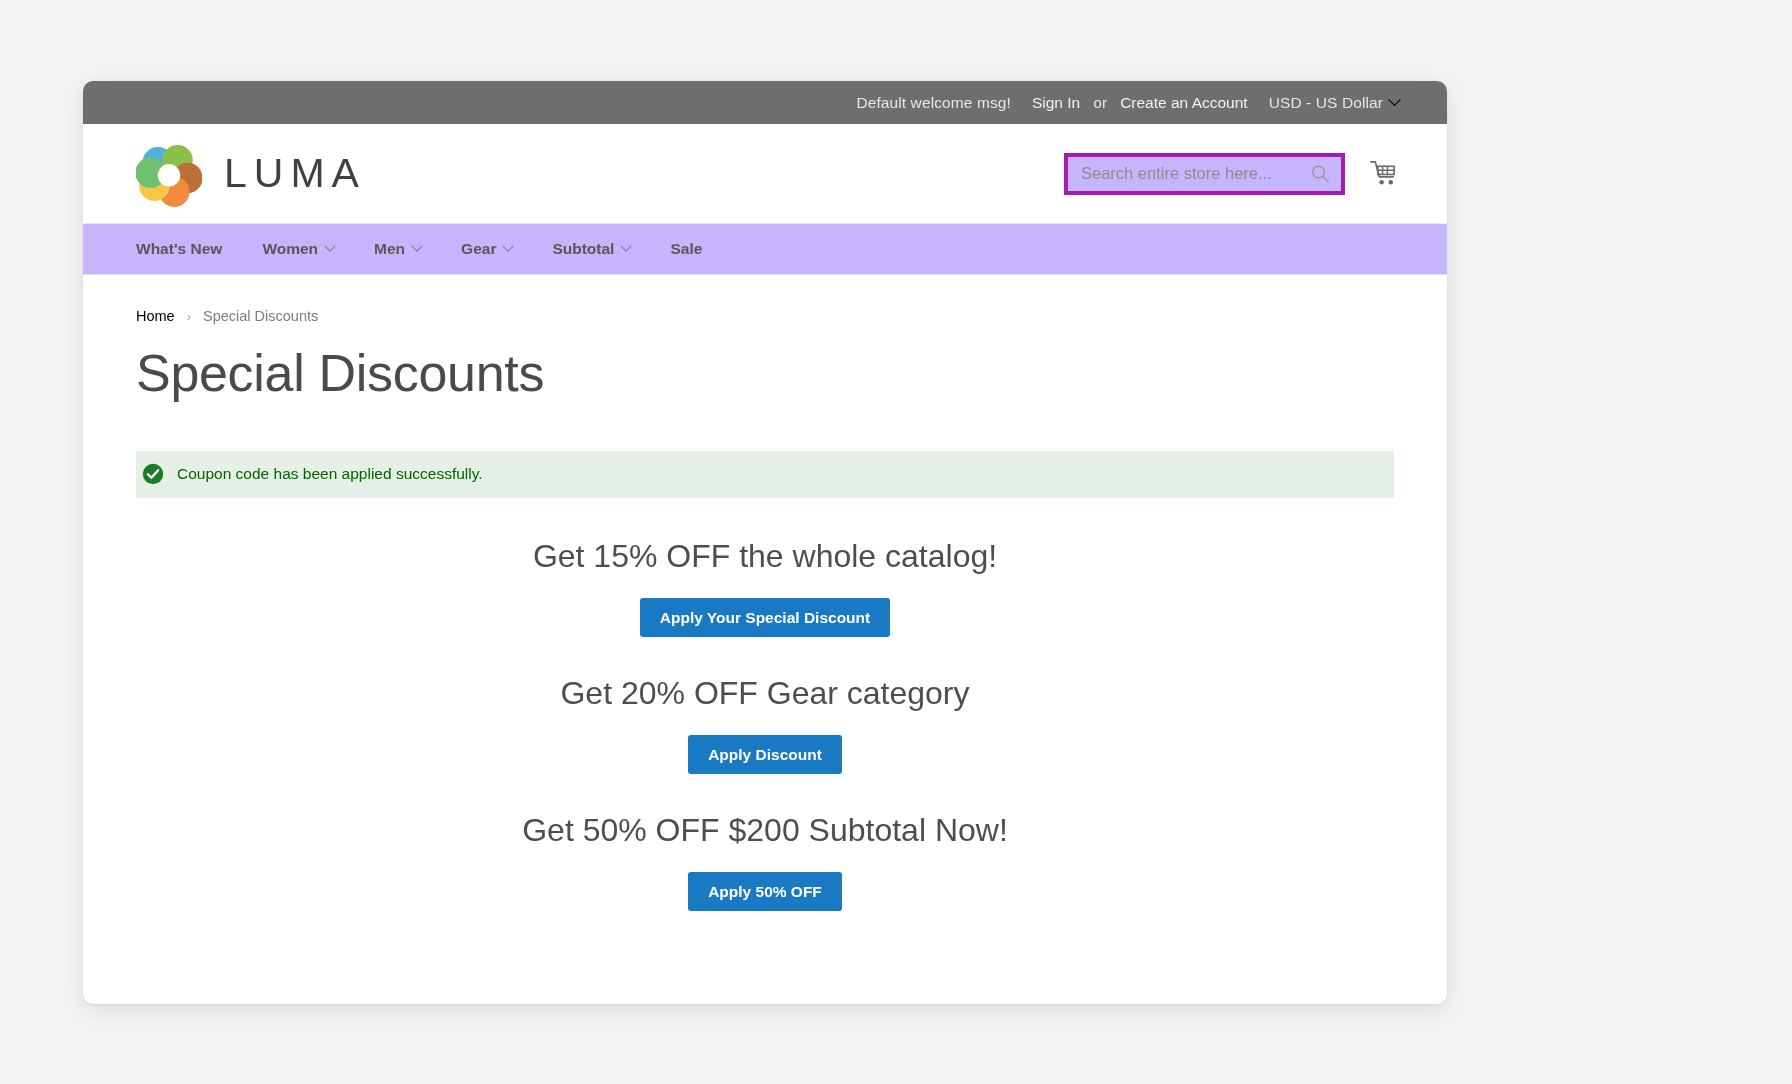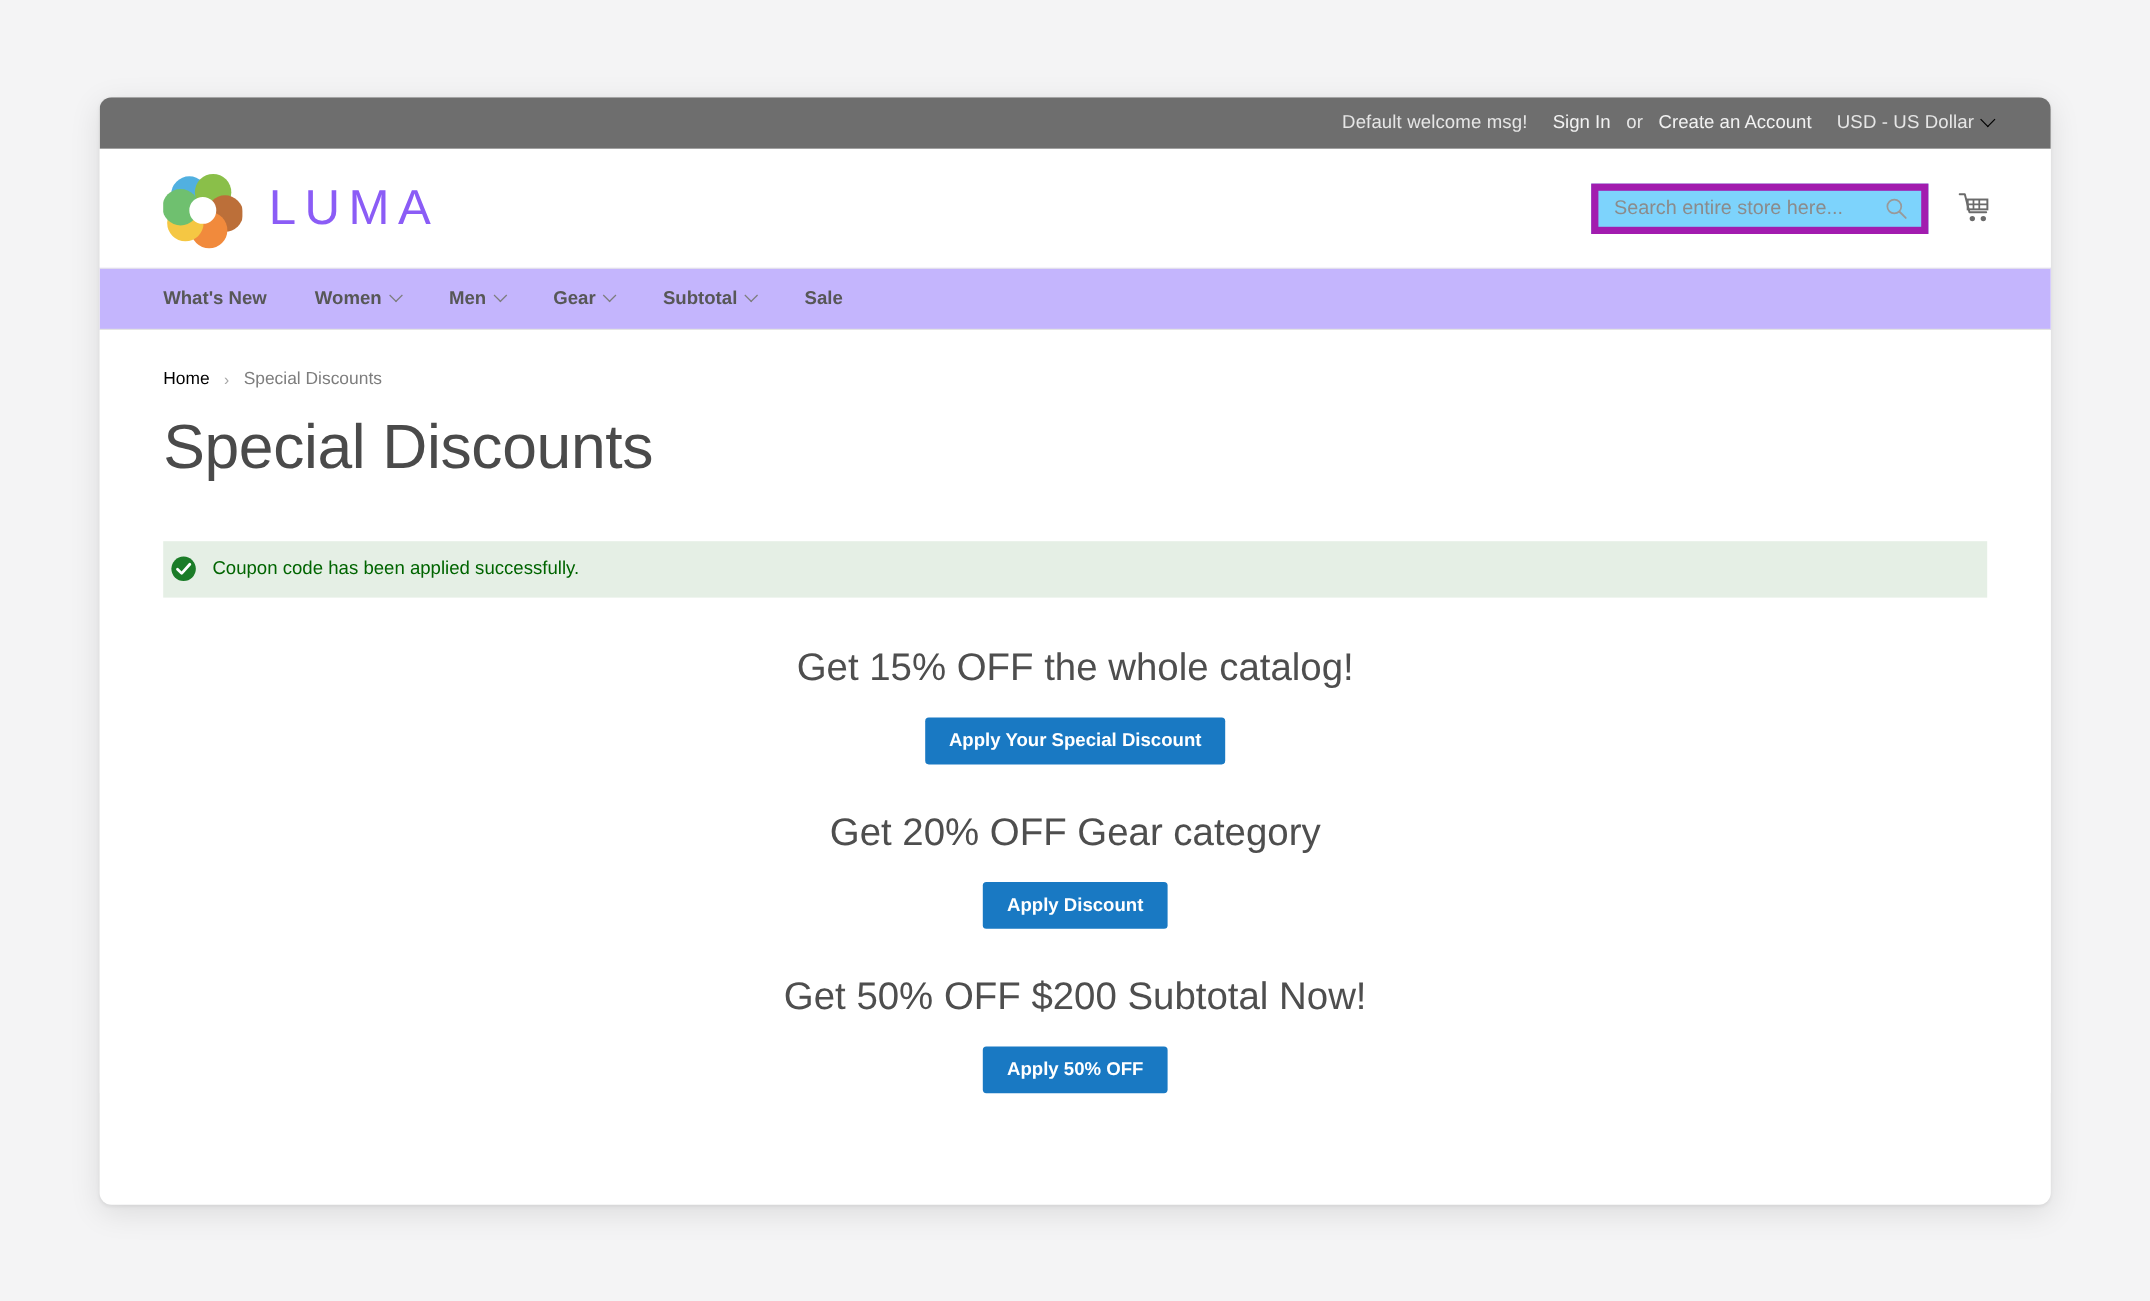--- a/index.html
+++ b/index.html
@@ -15,21 +15,21 @@
     background: #f4f4f5;
     font-family: "Liberation Sans", sans-serif;
     -webkit-font-smoothing: antialiased;
   }
 
   
   #window-shell {
     position: absolute;
     left: 83px;
     top: 81px;
-    width: 1626px;
+    width: 1364px;
     height: 923px;
     background: #ffffff;
     border-radius: 10px;
     box-shadow: 0 6px 26px rgba(0,0,0,0.10), 0 1px 3px rgba(0,0,0,0.06);
     overflow: hidden;
   }
 
   
   #top-panel {
     height: 43px;
@@ -81,37 +81,37 @@
     display: flex;
     align-items: center;
     gap: 22px;
     margin-left: 53px;
     cursor: pointer;
   }
   #logo-mark { width: 66px; height: 66px; display:block; }
   #logo-word {
     font-size: 41px;
     letter-spacing: 7px;
-    color: #8b5cf6;
+    color: #404040;
     font-weight: 400;
   }
 
   #header-right {
     position: absolute;
     right: 48px;
     display: flex;
     align-items: center;
     gap: 25px;
   }
   #search-box {
     position: relative;
     width: 281px;
     height: 42px;
-    border: 6px solid #a21caf;
-    background: #7dd3fc;
+    border: 4px solid #a21caf;
+    background: #c4b5fd;
     display: flex;
     align-items: center;
   }
   #search-input {
     border: 0;
     outline: 0;
     background: transparent;
     width: 100%;
     height: 100%;
     padding: 0 40px 0 13px;

